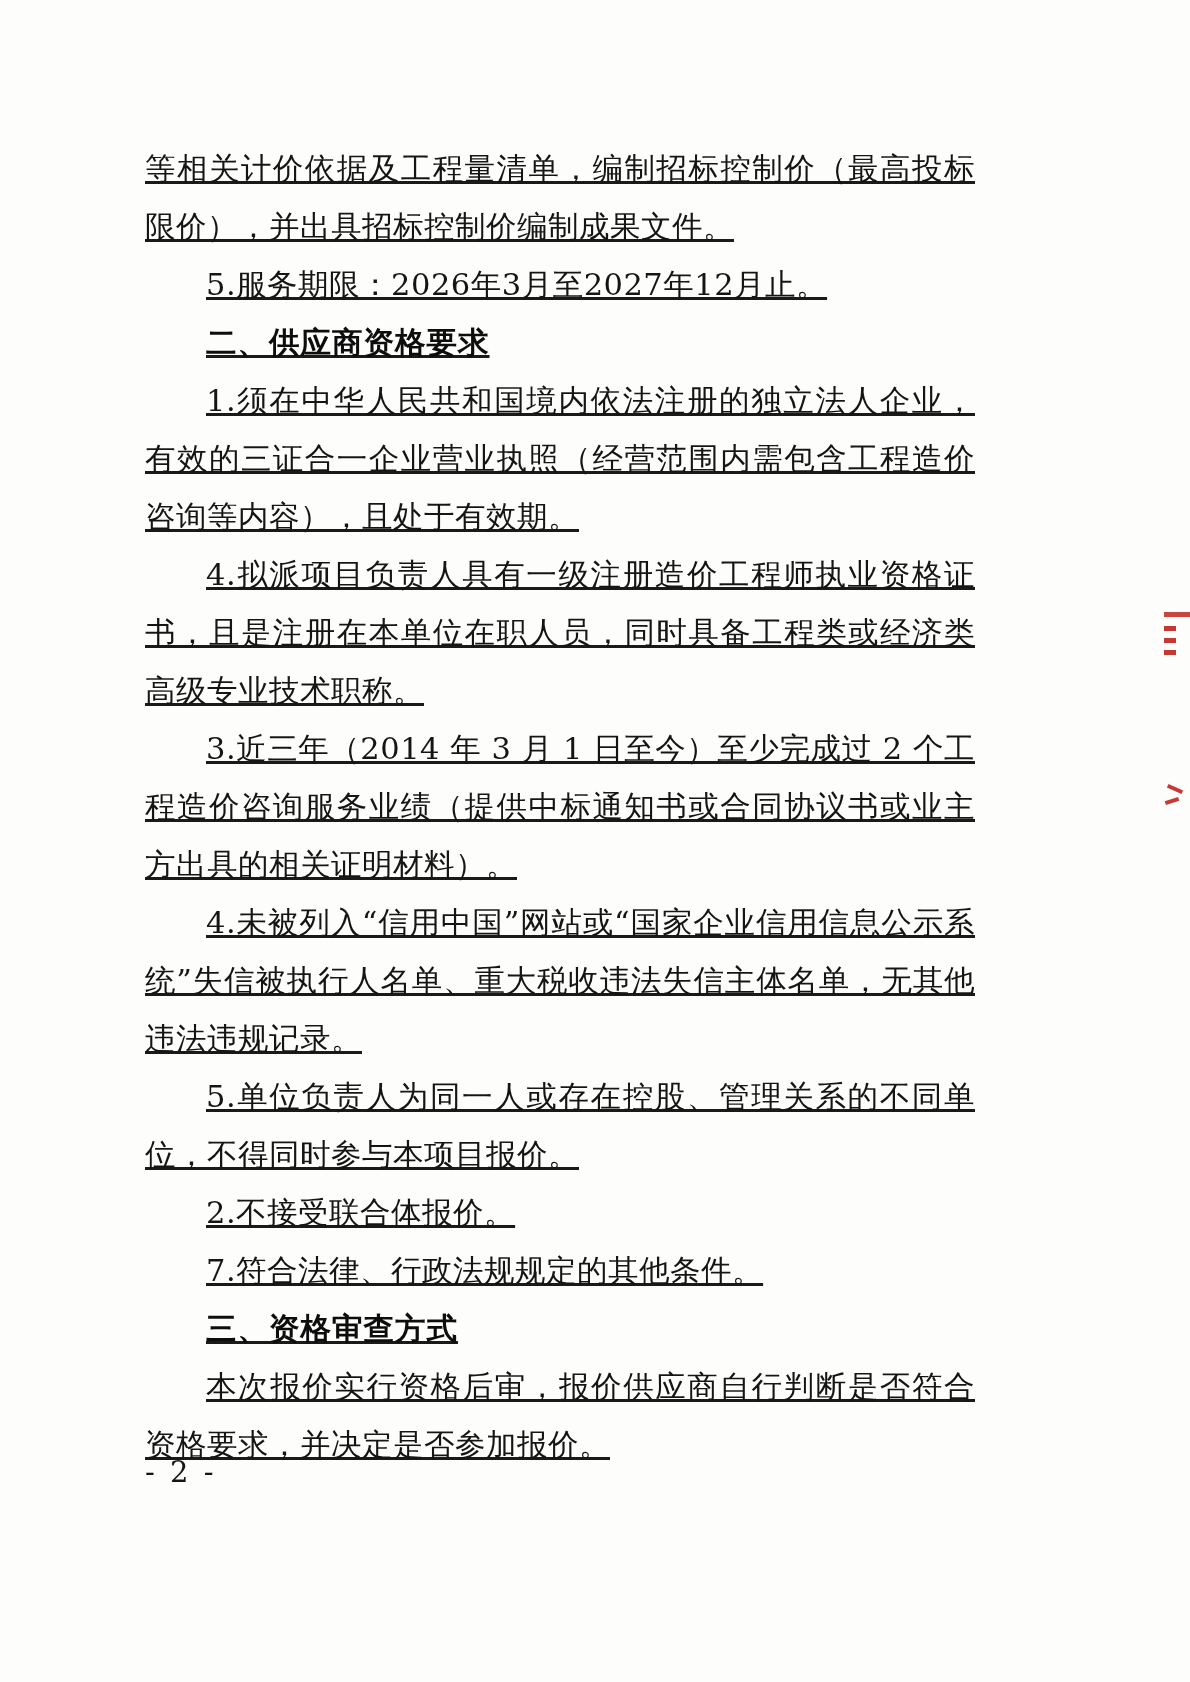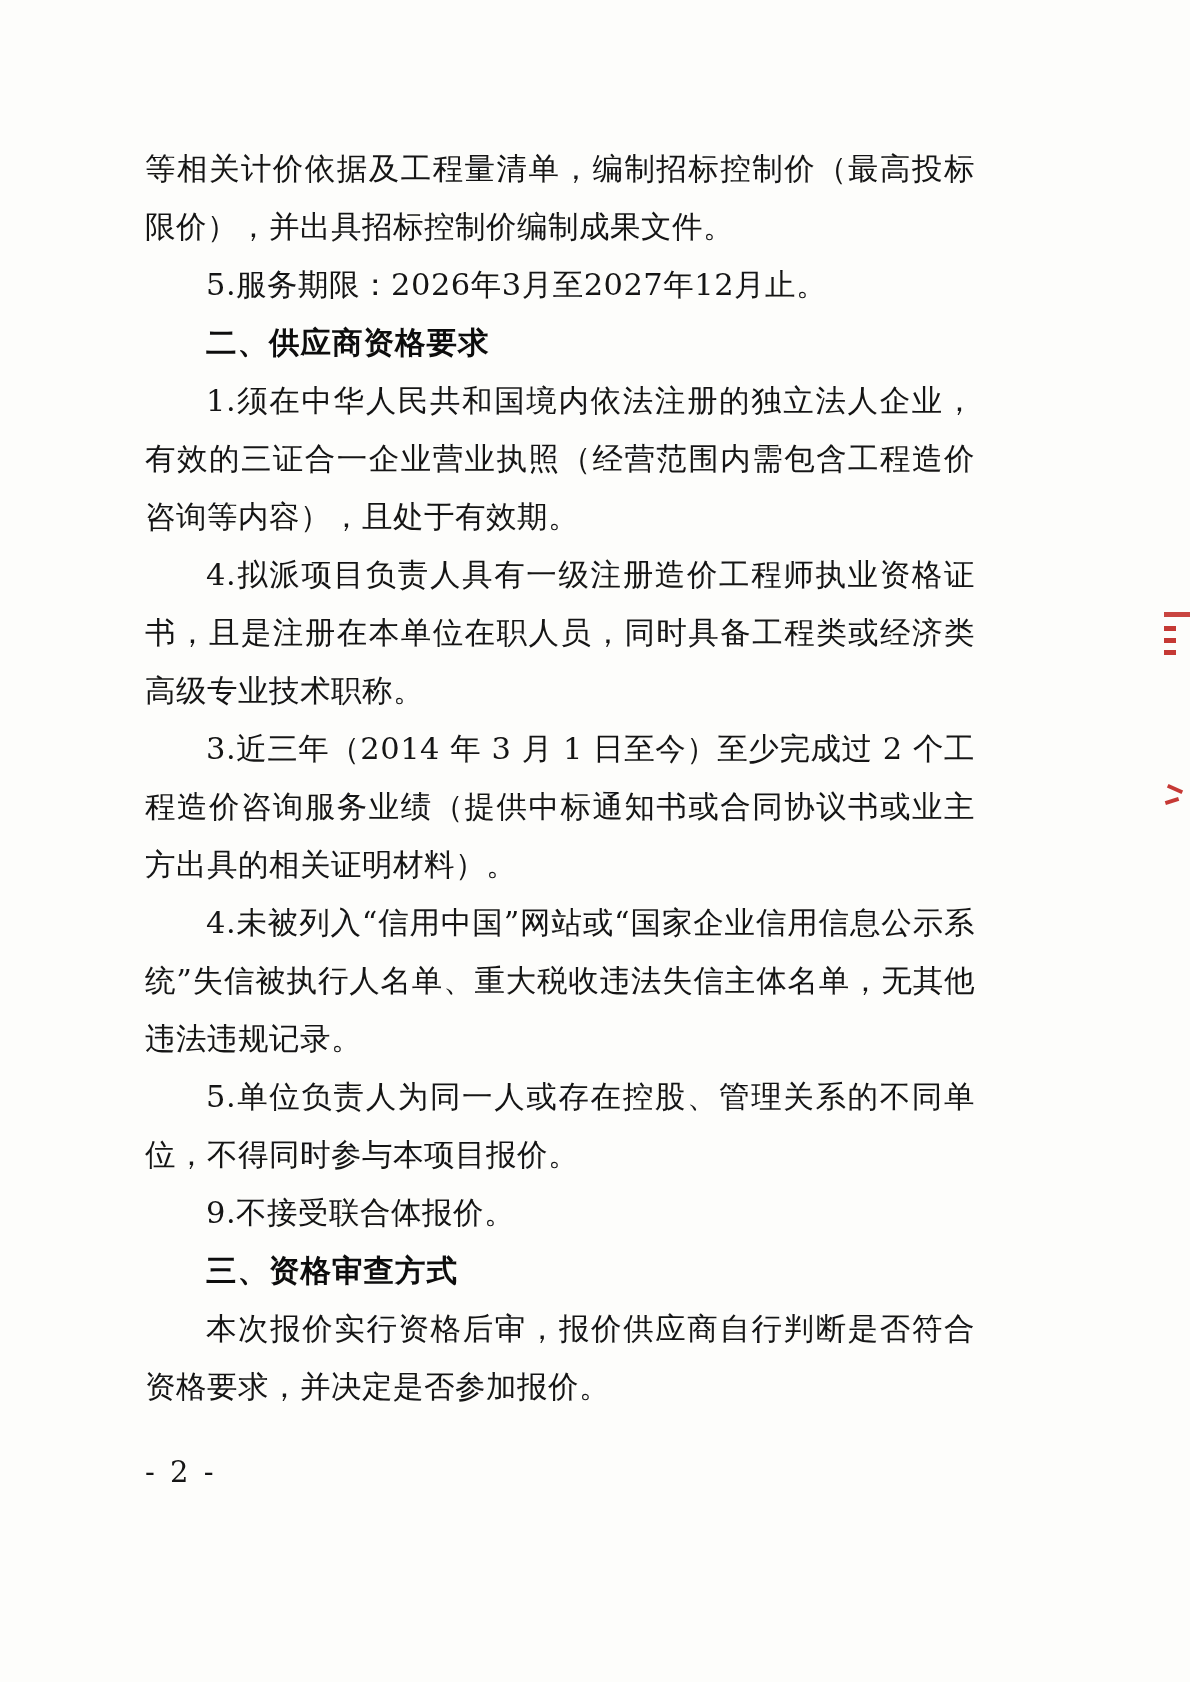--- a/index.html
+++ b/index.html
@@ -16,20 +16,21 @@
     width: 1190px;
     height: 1682px;
     background: #fdfdfb;
     overflow: hidden;
   }
   .content {
     position: absolute;
     left: 145px;
     top: 140px;
     width: 830px;
+    text-decoration: underline;
   }
   .para {
     font-size: 30.5px;
     line-height: 58px;
     letter-spacing: 0.5px;
     text-align: justify;
     text-justify: inter-ideograph;
     margin: 0;
     color: #151515;
   }
@@ -134,22 +135,23 @@
     <p class="para indent">1.须在中华人民共和国境内依法注册的独立法人企业，有效的三证合一企业营业执照（经营范围内需包含工程造价咨询等内容），且处于有效期。</p>
 
     <p class="para indent">4.拟派项目负责人具有一级注册造价工程师执业资格证书，且是注册在本单位在职人员，同时具备工程类或经济类高级专业技术职称。</p>
 
     <p class="para indent">3.近三年（2014 年 3 月 1 日至今）至少完成过 2 个工程造价咨询服务业绩（提供中标通知书或合同协议书或业主方出具的相关证明材料）。</p>
 
     <p class="para indent">4.未被列入“信用中国”网站或“国家企业信用信息公示系统”失信被执行人名单、重大税收违法失信主体名单，无其他违法违规记录。</p>
 
     <p class="para indent">5.单位负责人为同一人或存在控股、管理关系的不同单位，不得同时参与本项目报价。</p>
 
-    <p class="para indent">9.不接受联合体报价。</p>
+    <p class="para indent">2.不接受联合体报价。</p>
 
+    <p class="para indent">7.符合法律、行政法规规定的其他条件。</p>
 
     <h2 class="heading">三、资格审查方式</h2>
 
     <p class="para indent">本次报价实行资格后审，报价供应商自行判断是否符合资格要求，并决定是否参加报价。</p>
 
   </div>
 
   <div class="stamp-a"></div>
   <div class="stamp-b"></div>
 

